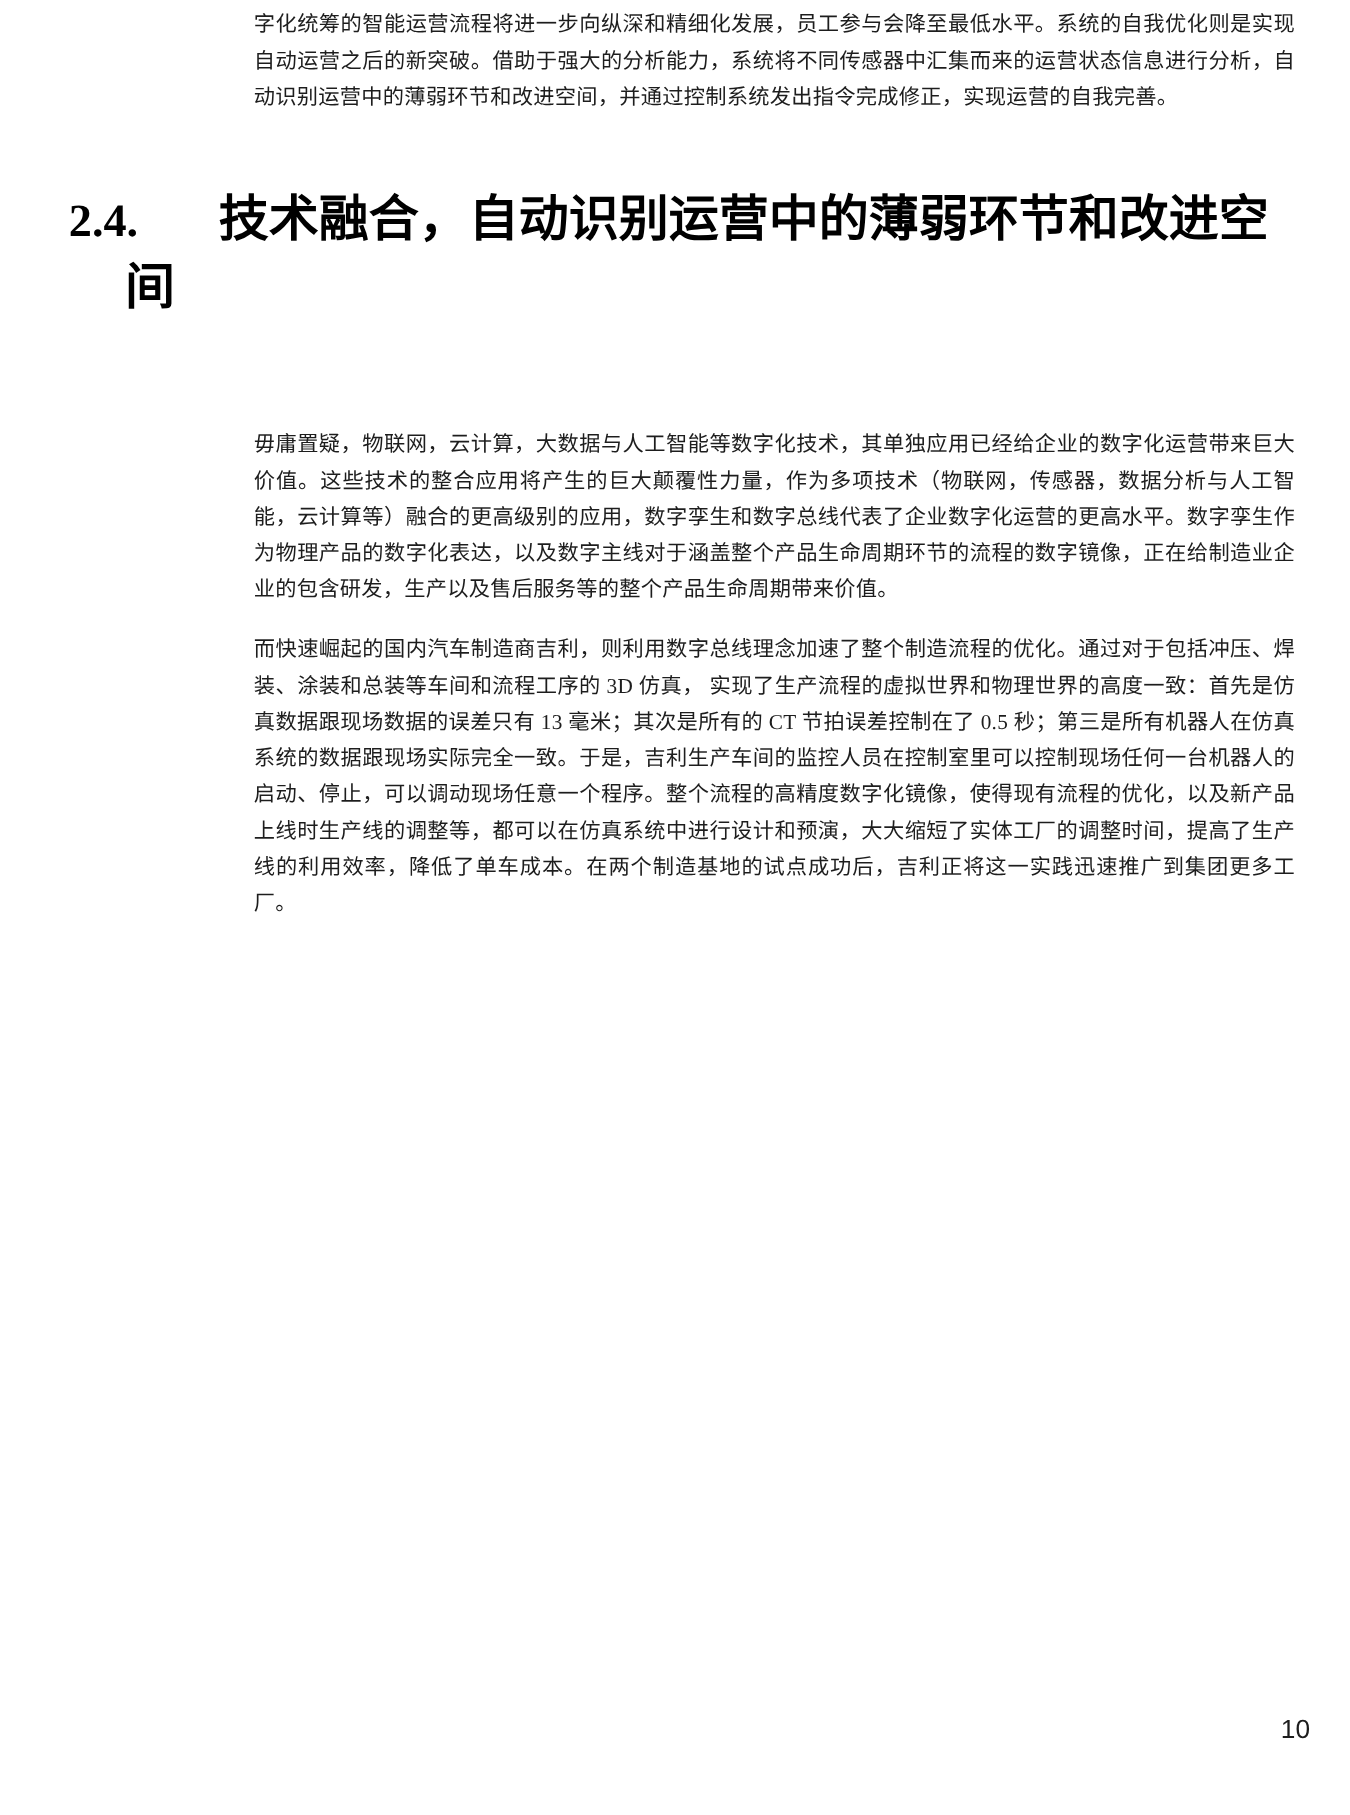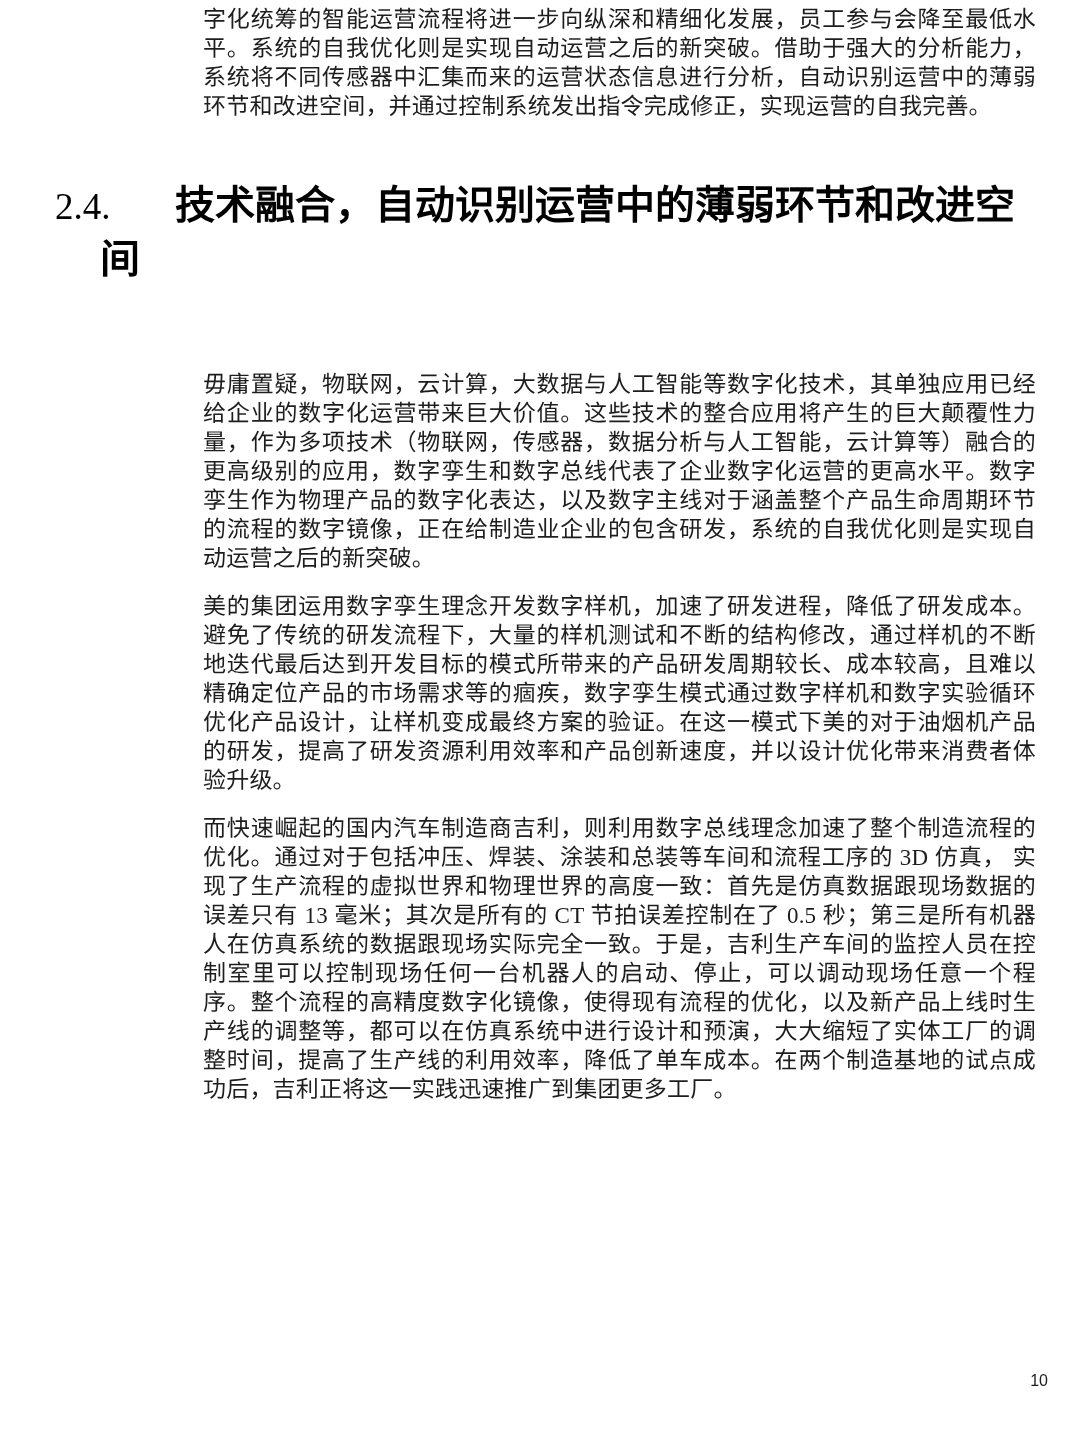--- a/index.html
+++ b/index.html
@@ -16,71 +16,70 @@
     overflow: hidden;
     font-family: "Liberation Serif", "DejaVu Serif", serif;
     color: #1d1d1d;
   }
   .content {
     padding-top: 5px;
   }
   .body-text p {
     margin: 0 44px 19px 203px;
     width: 833px;
-    font-size: 23px;
+    font-size: 17px;
     line-height: 29px;
     text-align: justify;
     letter-spacing: 0.2px;
     color: #1d1d1d;
   }
   .section-heading {
     margin: 58px 40px 84px 100px;
     text-indent: -45px;
     font-family: "Liberation Sans", "DejaVu Sans", sans-serif;
     font-weight: 700;
     font-size: 40px;
     line-height: 53px;
     color: #000000;
   }
   .heading-number {
     display: inline-block;
     width: 120px;
     text-indent: 0;
     font-family: "Liberation Serif", "DejaVu Serif", serif;
-    font-weight: 400;
+    font-weight: 700;
     font-size: 37px;
   }
   .heading-line2 {
     display: block;
   }
   .page-number {
     position: absolute;
     top: 1372px;
     right: 32px;
     font-family: "Liberation Sans", "DejaVu Sans", sans-serif;
-    font-size: 16px;
+    font-size: 21px;
     color: #1d1d1d;
   }
 </style>
 </head>
 <body>
 
 <div class="page">
   <div class="content">
 
     <div class="body-text">
       <p>字化统筹的智能运营流程将进一步向纵深和精细化发展，员工参与会降至最低水平。系统的自我优化则是实现自动运营之后的新突破。借助于强大的分析能力，系统将不同传感器中汇集而来的运营状态信息进行分析，自动识别运营中的薄弱环节和改进空间，并通过控制系统发出指令完成修正，实现运营的自我完善。</p>
     </div>
 
     <h2 class="section-heading">
       <span class="heading-number">2.4.</span><span>技术融合，自动识别运营中的薄弱环节和改进空间</span>
     </h2>
 
     <div class="body-text">
-      <p>毋庸置疑，物联网，云计算，大数据与人工智能等数字化技术，其单独应用已经给企业的数字化运营带来巨大价值。这些技术的整合应用将产生的巨大颠覆性力量，作为多项技术（物联网，传感器，数据分析与人工智能，云计算等）融合的更高级别的应用，数字孪生和数字总线代表了企业数字化运营的更高水平。数字孪生作为物理产品的数字化表达，以及数字主线对于涵盖整个产品生命周期环节的流程的数字镜像，正在给制造业企业的包含研发，系统的自我优化则是实现自动运营之后的新突破。</p>
-      <p>美的集团运用数字孪生理念开发数字样机，加速了研发进程，降低了研发成本。避免了传统的研发流程下，大量的样机测试和不断的结构修改，通过样机的不断地迭代最后达到开发目标的模式所带来的产品研发周期较长、成本较高，且难以精确定位产品的市场需求等的痼疾，数字孪生模式通过数字样机和数字实验循环优化产品设计，让样机变成最终方案的验证。在这一模式下美的对于油烟机产品的研发，提高了研发资源利用效率和产品创新速度，并以设计优化带来消费者体验升级。</p>
+      <p>毋庸置疑，物联网，云计算，大数据与人工智能等数字化技术，其单独应用已经给企业的数字化运营带来巨大价值。这些技术的整合应用将产生的巨大颠覆性力量，作为多项技术（物联网，传感器，数据分析与人工智能，云计算等）融合的更高级别的应用，数字孪生和数字总线代表了企业数字化运营的更高水平。数字孪生作为物理产品的数字化表达，以及数字主线对于涵盖整个产品生命周期环节的流程的数字镜像，正在给制造业企业的包含研发，生产以及售后服务等的整个产品生命周期带来价值。</p>
       <p>而快速崛起的国内汽车制造商吉利，则利用数字总线理念加速了整个制造流程的优化。通过对于包括冲压、焊装、涂装和总装等车间和流程工序的 3D 仿真， 实现了生产流程的虚拟世界和物理世界的高度一致：首先是仿真数据跟现场数据的误差只有 13 毫米；其次是所有的 CT 节拍误差控制在了 0.5 秒；第三是所有机器人在仿真系统的数据跟现场实际完全一致。于是，吉利生产车间的监控人员在控制室里可以控制现场任何一台机器人的启动、停止，可以调动现场任意一个程序。整个流程的高精度数字化镜像，使得现有流程的优化，以及新产品上线时生产线的调整等，都可以在仿真系统中进行设计和预演，大大缩短了实体工厂的调整时间，提高了生产线的利用效率，降低了单车成本。在两个制造基地的试点成功后，吉利正将这一实践迅速推广到集团更多工厂。</p>
     </div>
 
   </div>
 
   <div class="page-number">10</div>
 </div>
 
 </body></html>

